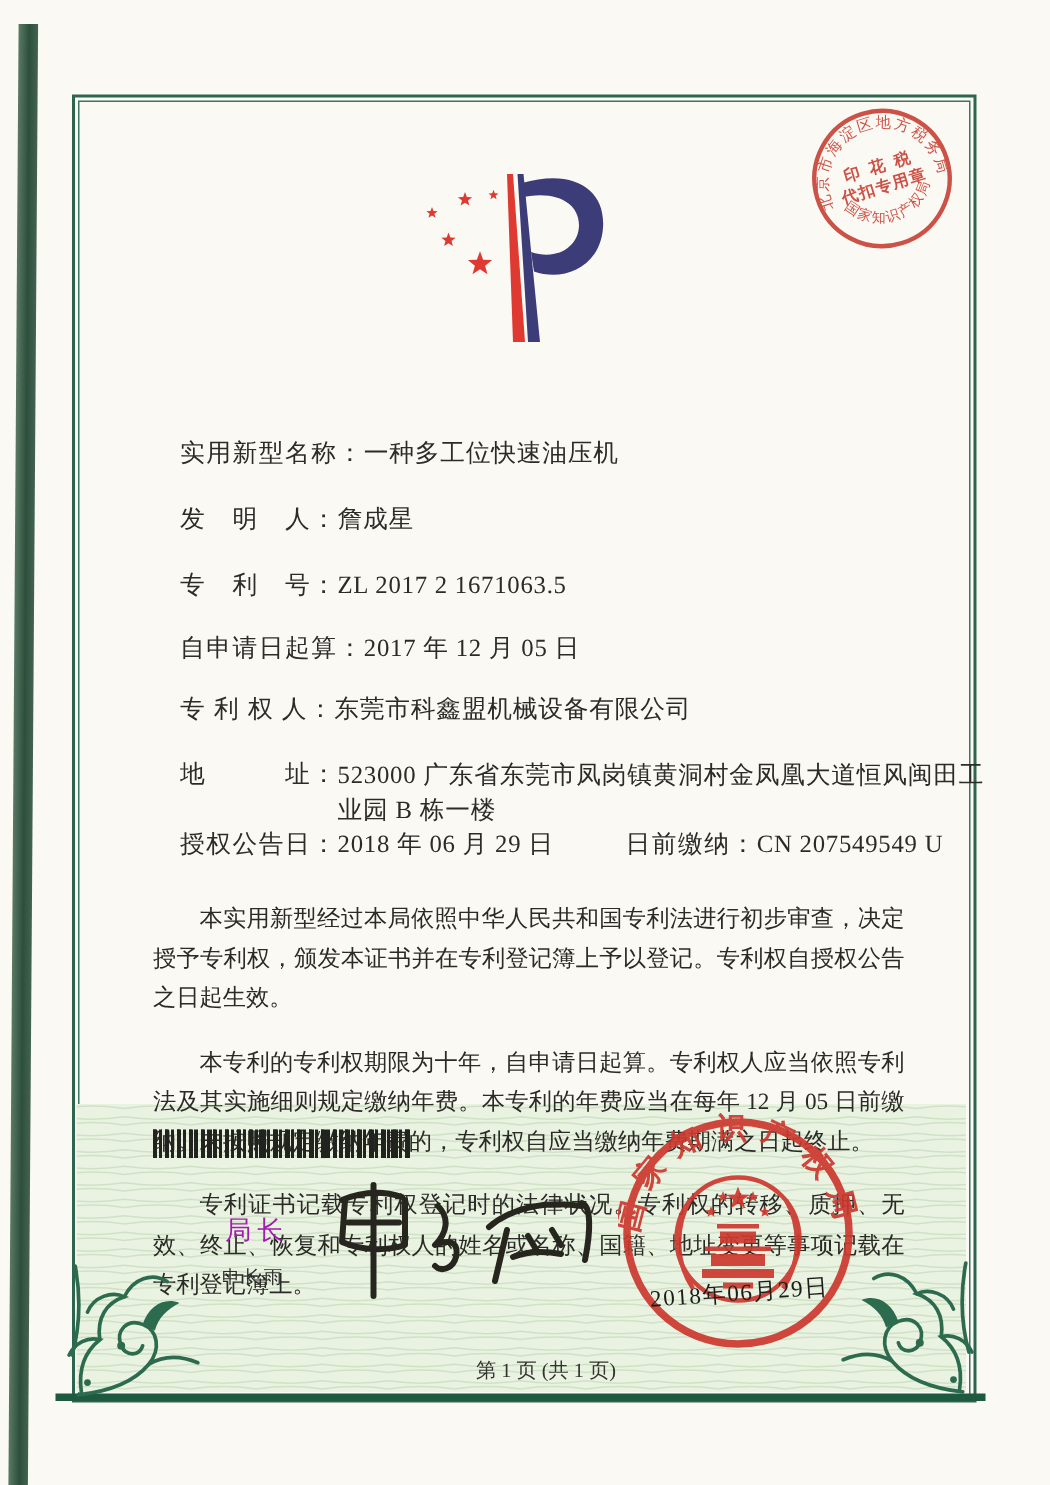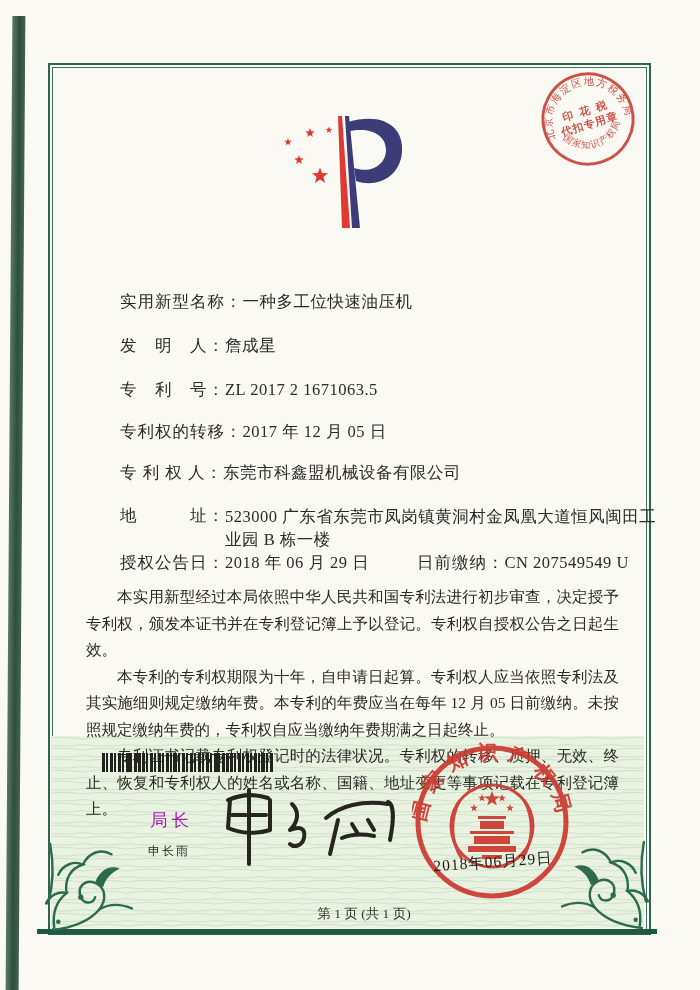--- a/index.html
+++ b/index.html
@@ -22,21 +22,21 @@
   .title{position:absolute;left:48px;top:203px;width:600px;text-align:center;font-size:40px;
     font-weight:bold;letter-spacing:7px;color:#1e1e1c;}
   .fields{position:absolute;left:88px;top:0;width:540px;font-size:16.5px;color:#2b2b28;}
   .frow{position:absolute;left:0;width:540px;white-space:nowrap;margin-left:32px;}
   .frow .lab{white-space:pre;letter-spacing:1px;}
   .frow .val{letter-spacing:.5px;}
   .addr-val{display:inline-block;white-space:normal;width:445px;vertical-align:top;line-height:23px;}
   .grant-no{position:absolute;left:297px;top:0;}
   .bodytext{position:absolute;left:86px;top:584px;width:533px;font-size:15.5px;line-height:26.5px;
     color:#2a2a26;text-align:justify;}
-  .bodytext p{margin:0;text-indent:2em;}
+  .bodytext p{margin:16px;text-indent:2em;}
   .footer{position:absolute;left:48px;top:905px;width:600px;text-align:center;font-size:13.5px;
     color:#33332f;z-index:4;padding-left:16px;}
   
   .director{position:absolute;left:150px;top:808px;font-size:17.5px;letter-spacing:4px;color:#a21caf;z-index:4;}
   .director-name{position:absolute;left:148px;top:843px;font-size:12px;letter-spacing:2px;color:#2b2b28;z-index:4;}
   .signature{position:absolute;left:192px;top:760px;z-index:4;}
   
   .barcode{position:absolute;left:102px;top:753px;width:172px;height:19px;z-index:4;
     background:
       repeating-linear-gradient(90deg,#22221f 0 2px,transparent 2px 4px),
@@ -147,21 +147,21 @@
     <div class="frow" style="top:291px">
       <span class="lab">实用新型名称：</span><span class="val">一种多工位快速油压机</span>
     </div>
     <div class="frow" style="top:335px">
       <span class="lab">发　明　人：</span><span class="val">詹成星</span>
     </div>
     <div class="frow" style="top:379px">
       <span class="lab">专　利　号：</span><span class="val">ZL 2017 2 1671063.5</span>
     </div>
     <div class="frow" style="top:421px">
-      <span class="lab">专利权的转移：</span><span class="val">2017 年 12 月 05 日</span>
+      <span class="lab">自申请日起算：</span><span class="val">2017 年 12 月 05 日</span>
     </div>
     <div class="frow" style="top:462px">
       <span class="lab">专 利 权 人：</span><span class="val">东莞市科鑫盟机械设备有限公司</span>
     </div>
     <div class="frow" style="top:505px">
       <span class="lab">地　　　址：</span><span class="val addr-val">523000 广东省东莞市凤岗镇黄洞村金凤凰大道恒风闽田工业园 B 栋一楼</span>
     </div>
     <div class="frow" style="top:552px">
       <span class="lab">授权公告日：</span><span class="val">2018 年 06 月 29 日</span>
       <span class="grant-no"><span class="lab">日前缴纳：</span><span class="val">CN 207549549 U</span></span>

